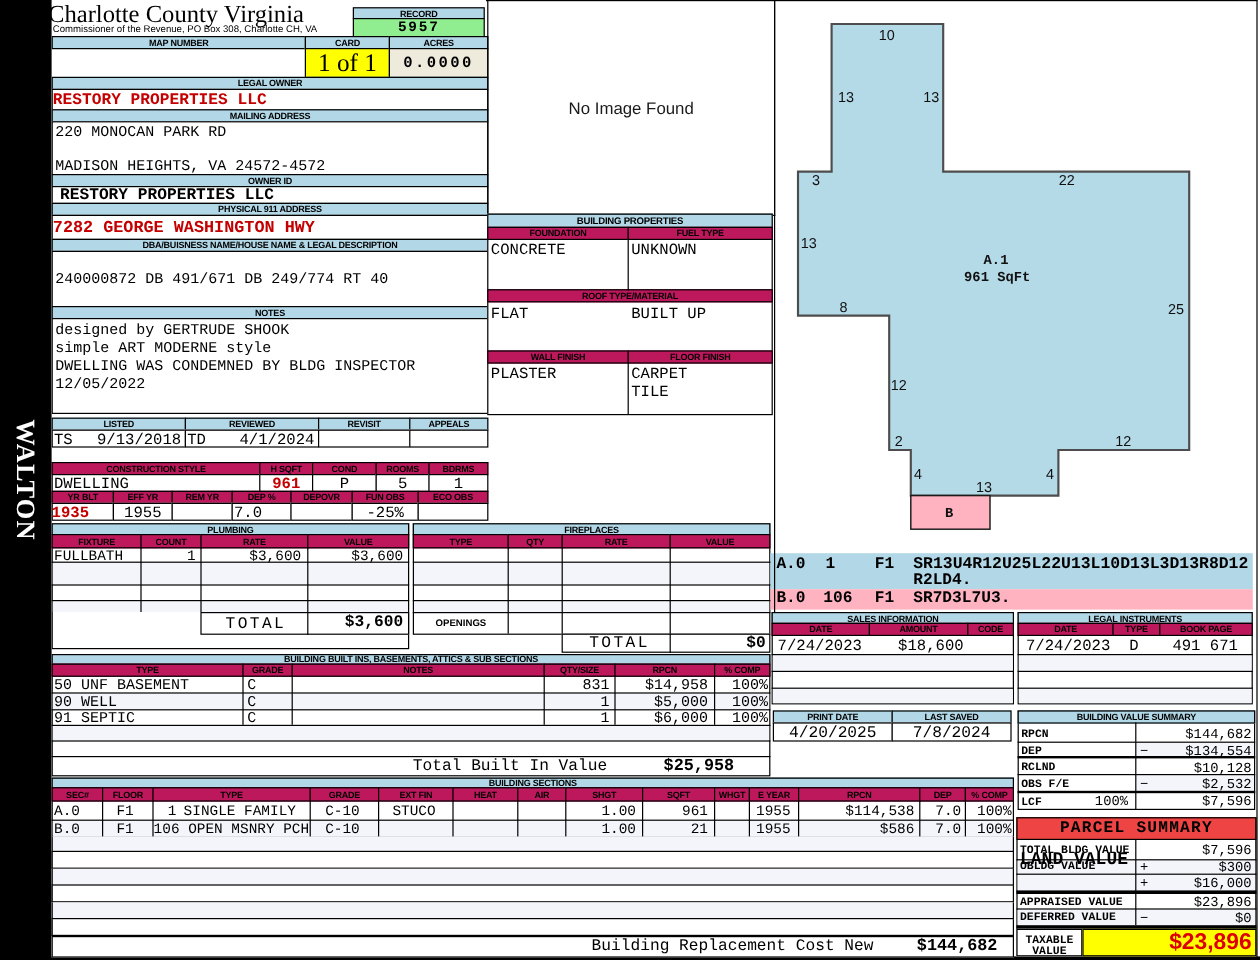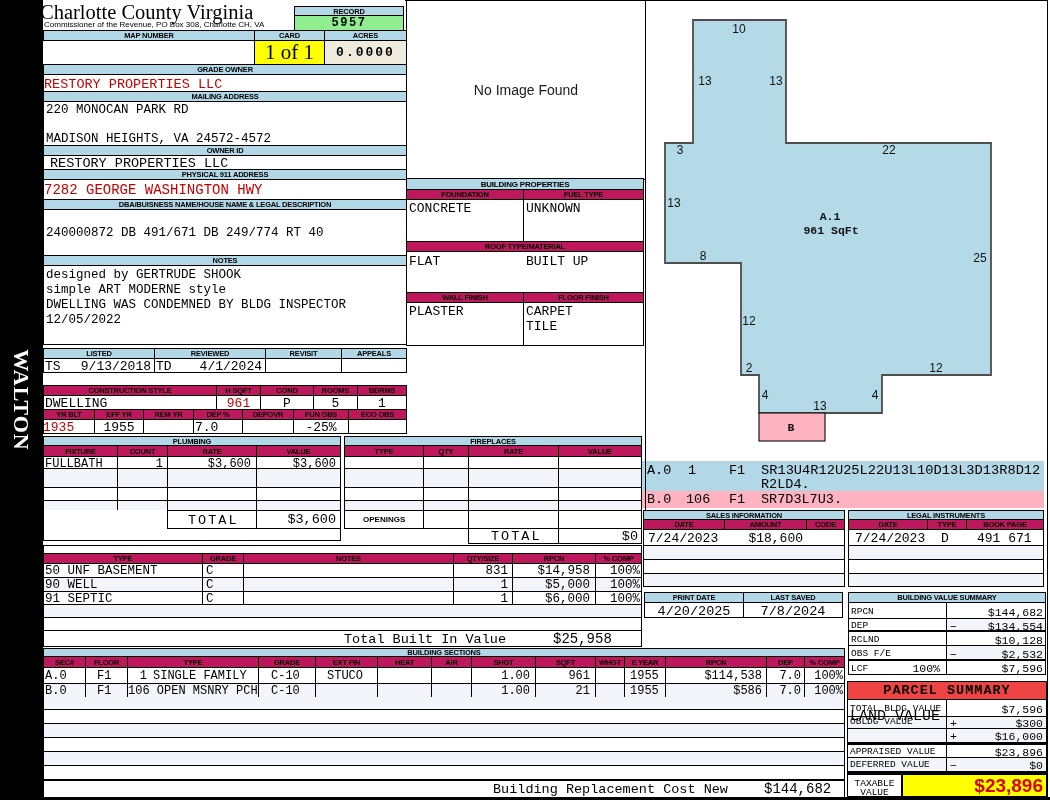--- a/index.html
+++ b/index.html
@@ -3,21 +3,21 @@
 <meta charset="utf-8">
 <style>
 html,body{margin:0;padding:0}
 #page{position:relative;width:1050px;height:800px;background:#fff;overflow:hidden;font-family:"Liberation Sans",sans-serif}
 .a{position:absolute;box-sizing:border-box}
 .bar{position:absolute;box-sizing:border-box;background:#B2D7E6;border:1px solid #000;font:bold 7.5px "Liberation Sans",sans-serif;letter-spacing:-0.2px;display:flex;align-items:center;justify-content:center}
 .sh{position:absolute;box-sizing:border-box;border:1px solid #000;background:#be185d;font:bold 7.5px "Liberation Sans",sans-serif;letter-spacing:-0.2px;display:flex;align-items:center;justify-content:center}
 .box{position:absolute;box-sizing:border-box;border:1px solid #000;background:#fff}
 .t{position:absolute;white-space:pre}
 .m{font-family:"Liberation Mono",monospace;font-size:12.5px}
-.mb{font-weight:normal}
+.mb{font-weight:bold}
 .r{text-align:right}
 .red{color:#C40000}
 .vl{position:absolute;width:1px;background:#000;z-index:3}
 .hl{position:absolute;height:1px;background:#000;z-index:3}
 .pale{background:#F3F5FA;z-index:0}
 .t{z-index:2}
 </style>
 </head>
 <body>
 <div id="page">
@@ -40,21 +40,21 @@
 
 <div class="bar" style="left:254px;top:30px;width:71px;height:11px">CARD</div>
 
 <div class="bar" style="left:324px;top:30px;width:83px;height:11px">ACRES</div>
 
 
 <div class="box" style="left:254px;top:40px;width:71px;height:25px;background:#FFFF00;text-align:center;font:21px 'Liberation Serif',serif;line-height:23px">1 of 1</div>
 
 <div class="box" style="left:324px;top:40px;width:83px;height:25px;background:#EEEADC;text-align:center;font:bold 13px 'Liberation Mono',monospace;letter-spacing:2px;line-height:24px">0.0000</div>
 
-<div class="bar" style="left:43px;top:64px;width:364px;height:11px">GRADE OWNER</div>
+<div class="bar" style="left:43px;top:64px;width:364px;height:11px">LEGAL OWNER</div>
 
 <div class="box" style="left:43px;top:74px;width:364px;height:18px"></div>
 <div class="t m mb red" style="left:44px;top:77px;font-size:13.5px">RESTORY PROPERTIES LLC</div>
 
 <div class="bar" style="left:43px;top:91px;width:364px;height:11px">MAILING ADDRESS</div>
 
 <div class="box" style="left:43px;top:101px;width:364px;height:45px"></div>
 <div class="t m" style="left:46px;top:103px">220 MONOCAN PARK RD</div>
 <div class="t m" style="left:46px;top:132px">MADISON HEIGHTS, VA 24572-4572</div>
 
@@ -175,20 +175,21 @@
 
 <div class="hl" style="left:344px;top:510px;width:298px"></div>
 <div class="t" style="left:363px;top:515px;font:bold 8px 'Liberation Sans',sans-serif">OPENINGS</div>
 
 <div class="box" style="left:468px;top:528px;width:174px;height:16px"></div>
 <div class="vl" style="left:558px;top:528px;height:16px"></div>
 <div class="t m" style="left:491px;top:529px;font-size:13.5px;letter-spacing:2px">TOTAL</div>
 <div class="t m mb r" style="left:561px;top:529px;width:77px;font-size:13.5px">$0</div>
 
 <div class="box" style="left:43px;top:545px;width:599px;height:102px"></div>
+<div class="bar" style="left:43px;top:545px;width:599px;height:9px">BUILDING BUILT INS, BASEMENTS, ATTICS &amp; SUB SECTIONS</div>
 <div class="sh" style="left:43px;top:553px;width:160px;height:11px">TYPE</div>
 <div class="sh" style="left:202px;top:553px;width:42px;height:11px">GRADE</div>
 <div class="sh" style="left:243px;top:553px;width:211px;height:11px">NOTES</div>
 <div class="sh" style="left:453px;top:553px;width:60px;height:11px">QTY/SIZE</div>
 <div class="sh" style="left:512px;top:553px;width:84px;height:11px">RPCN</div>
 <div class="sh" style="left:595px;top:553px;width:47px;height:11px">% COMP</div>
 <div class="vl" style="left:202px;top:563px;height:41px"></div>
 <div class="vl" style="left:243px;top:563px;height:41px"></div>
 <div class="vl" style="left:453px;top:563px;height:41px"></div>
 <div class="vl" style="left:512px;top:563px;height:41px"></div>

